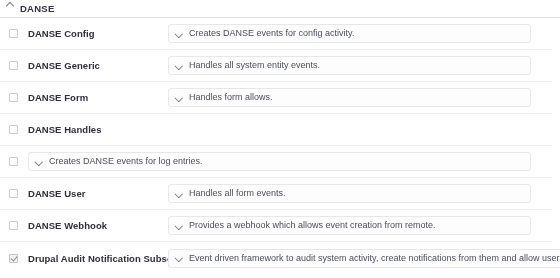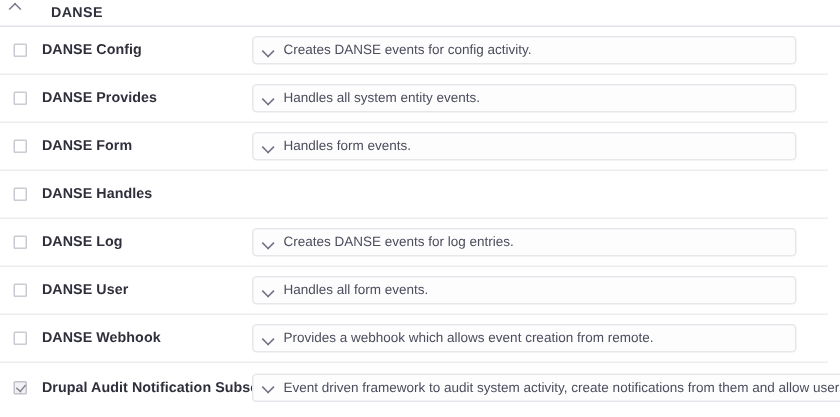--- a/index.html
+++ b/index.html
@@ -21,21 +21,21 @@
     height: 278px;
     box-sizing: border-box;
     background: #ffffff;
     position: relative;
   }
 
   
   .group-header {
     display: flex;
     align-items: flex-start;
-    gap: 19px;
+    gap: 5px;
     height: 17px;
     padding: 0 0 0 6px;
     box-sizing: border-box;
   }
   .group-header .chevron-up {
     width: 9px;
     height: 9px;
     display: inline-block;
     position: relative;
     flex: 0 0 auto;
@@ -196,54 +196,53 @@
           <span class="chevron-down"></span>
           <span class="desc-text">Creates DANSE events for config activity.</span>
         </div>
       </div>
     </div>
 
     <div class="module-row">
       <div class="cell-check">
         <span class="checkbox"></span>
       </div>
-      <div class="cell-name">DANSE Provides</div>
+      <div class="cell-name">DANSE Generic</div>
       <div class="cell-desc">
         <div class="desc-box">
           <span class="chevron-down"></span>
           <span class="desc-text">Handles all system entity events.</span>
         </div>
       </div>
     </div>
 
     <div class="module-row">
       <div class="cell-check">
         <span class="checkbox"></span>
       </div>
       <div class="cell-name">DANSE Form</div>
       <div class="cell-desc">
         <div class="desc-box">
           <span class="chevron-down"></span>
-          <span class="desc-text">Handles form events.</span>
+          <span class="desc-text">Handles form allows.</span>
         </div>
       </div>
     </div>
 
     <div class="module-row">
       <div class="cell-check">
         <span class="checkbox"></span>
       </div>
       <div class="cell-name">DANSE Handles</div>
     </div>
 
     <div class="module-row">
       <div class="cell-check">
         <span class="checkbox"></span>
       </div>
-      <div class="cell-name">DANSE Log</div>
       <div class="cell-desc">
         <div class="desc-box">
           <span class="chevron-down"></span>
           <span class="desc-text">Creates DANSE events for log entries.</span>
         </div>
       </div>
     </div>
 
     <div class="module-row">
       <div class="cell-check">

